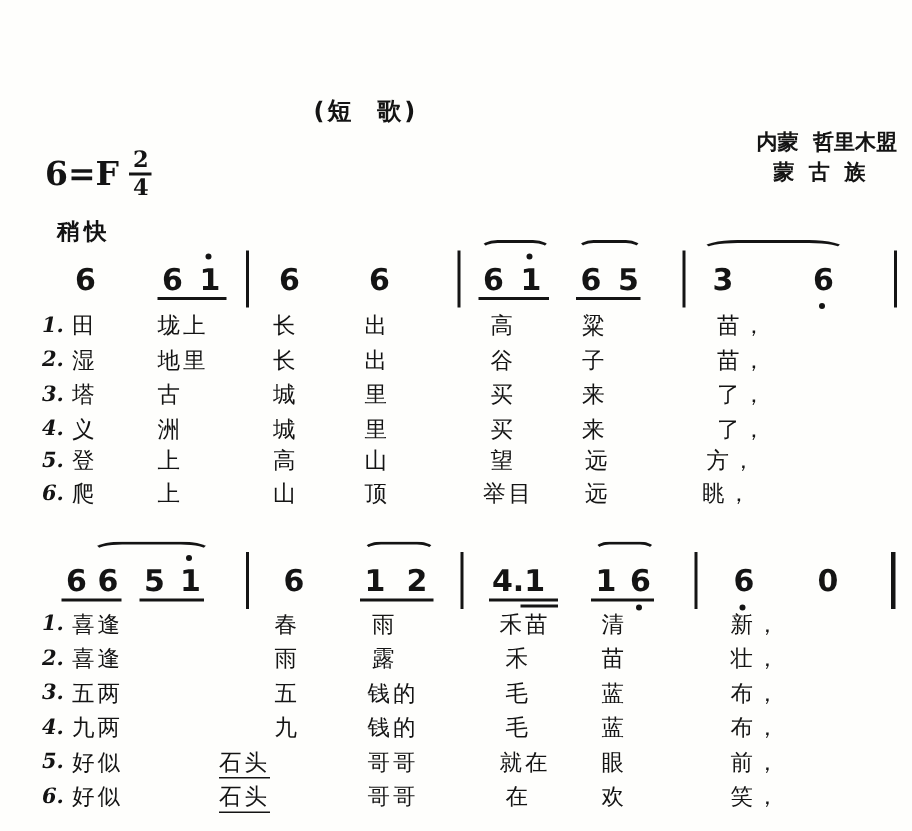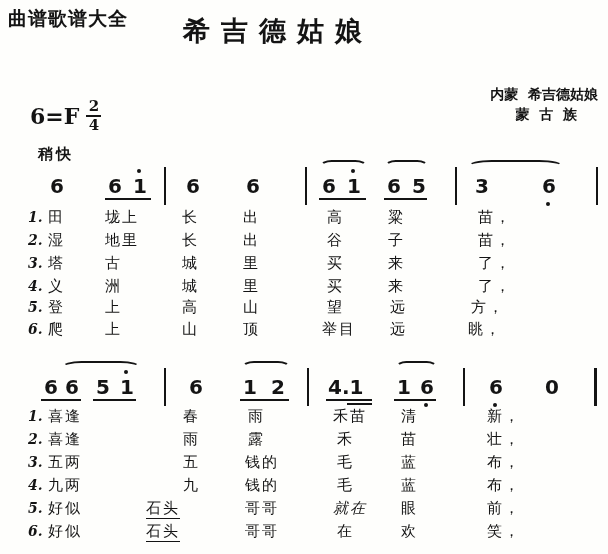--- a/index.html
+++ b/index.html
@@ -30,23 +30,22 @@
   .bar.final { width:3px; }
 
   .lyr { position:absolute; font-size:15px; line-height:1.15; letter-spacing:2px; white-space:pre; }
   .lyr.num { font-family:"DejaVu Serif", serif; font-style:italic; font-weight:700; font-size:14px; letter-spacing:0; }
   .lyr.ul { border-bottom:1.5px solid #141414; padding-bottom:1px; }
 </style>
 </head>
 <body>
 
 <div class="sheet">
-  <div class="site-label">曲谱歌谱大全</div>
-  <h1 class="title">希吉德姑娘</h1>
-  <div class="region">内蒙  希吉德姑娘</div>
+  <div class="subtitle">(短  歌)</div>
+  <div class="region">内蒙  哲里木盟</div>
   <div class="ethnic">蒙  古  族</div>
   <div class="keysig">
     <span class="klabel">6=F</span>
     <span class="frac">
       <span>2</span>
       <span class="fbar"></span>
       <span>4</span>
     </span>
   </div>
   <div class="tempo">稍快</div>
@@ -178,21 +177,21 @@
       <div class="lyr" style="left: 48px; top: 477px;">九两</div>
       <div class="lyr" style="left: 183px; top: 477px;">九</div>
       <div class="lyr" style="left: 245px; top: 477px;">钱的</div>
       <div class="lyr" style="left: 337px; top: 477px;">毛</div>
       <div class="lyr" style="left: 401px; top: 477px;">蓝</div>
       <div class="lyr" style="left: 487px; top: 477px;">布，</div>
       <div class="lyr num" style="left: 28px; top: 500px;">5.</div>
       <div class="lyr" style="left: 48px; top: 500px;">好似</div>
       <div class="lyr ul" style="left: 146px; top: 500px;">石头</div>
       <div class="lyr" style="left: 245px; top: 500px;">哥哥</div>
-      <div class="lyr" style="left: 333px; top: 500px; font-style: italic;">就在</div>
+      <div class="lyr" style="left: 333px; top: 500px;">就在</div>
       <div class="lyr" style="left: 401px; top: 500px;">眼</div>
       <div class="lyr" style="left: 487px; top: 500px;">前，</div>
       <div class="lyr num" style="left: 28px; top: 523px;">6.</div>
       <div class="lyr" style="left: 48px; top: 523px;">好似</div>
       <div class="lyr ul" style="left: 146px; top: 523px;">石头</div>
       <div class="lyr" style="left: 245px; top: 523px;">哥哥</div>
       <div class="lyr" style="left: 337px; top: 523px;">在</div>
       <div class="lyr" style="left: 401px; top: 523px;">欢</div>
       <div class="lyr" style="left: 487px; top: 523px;">笑，</div>
     </div>

